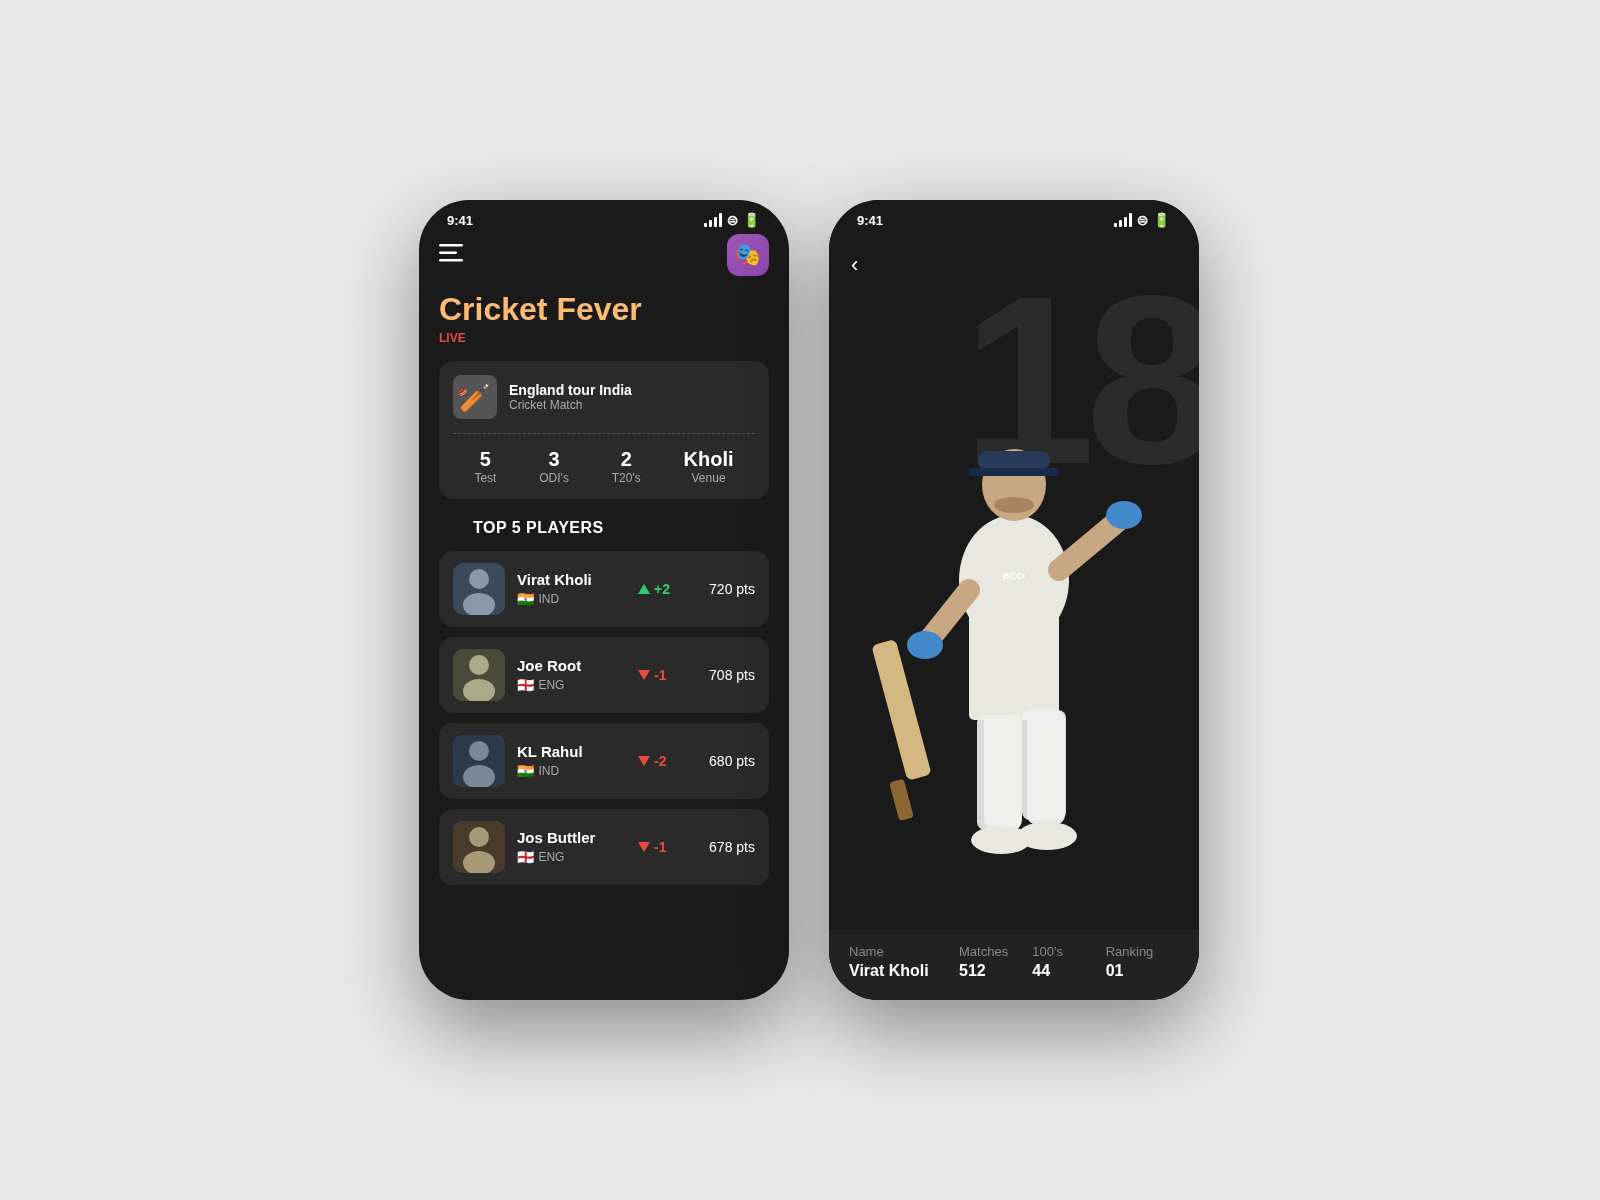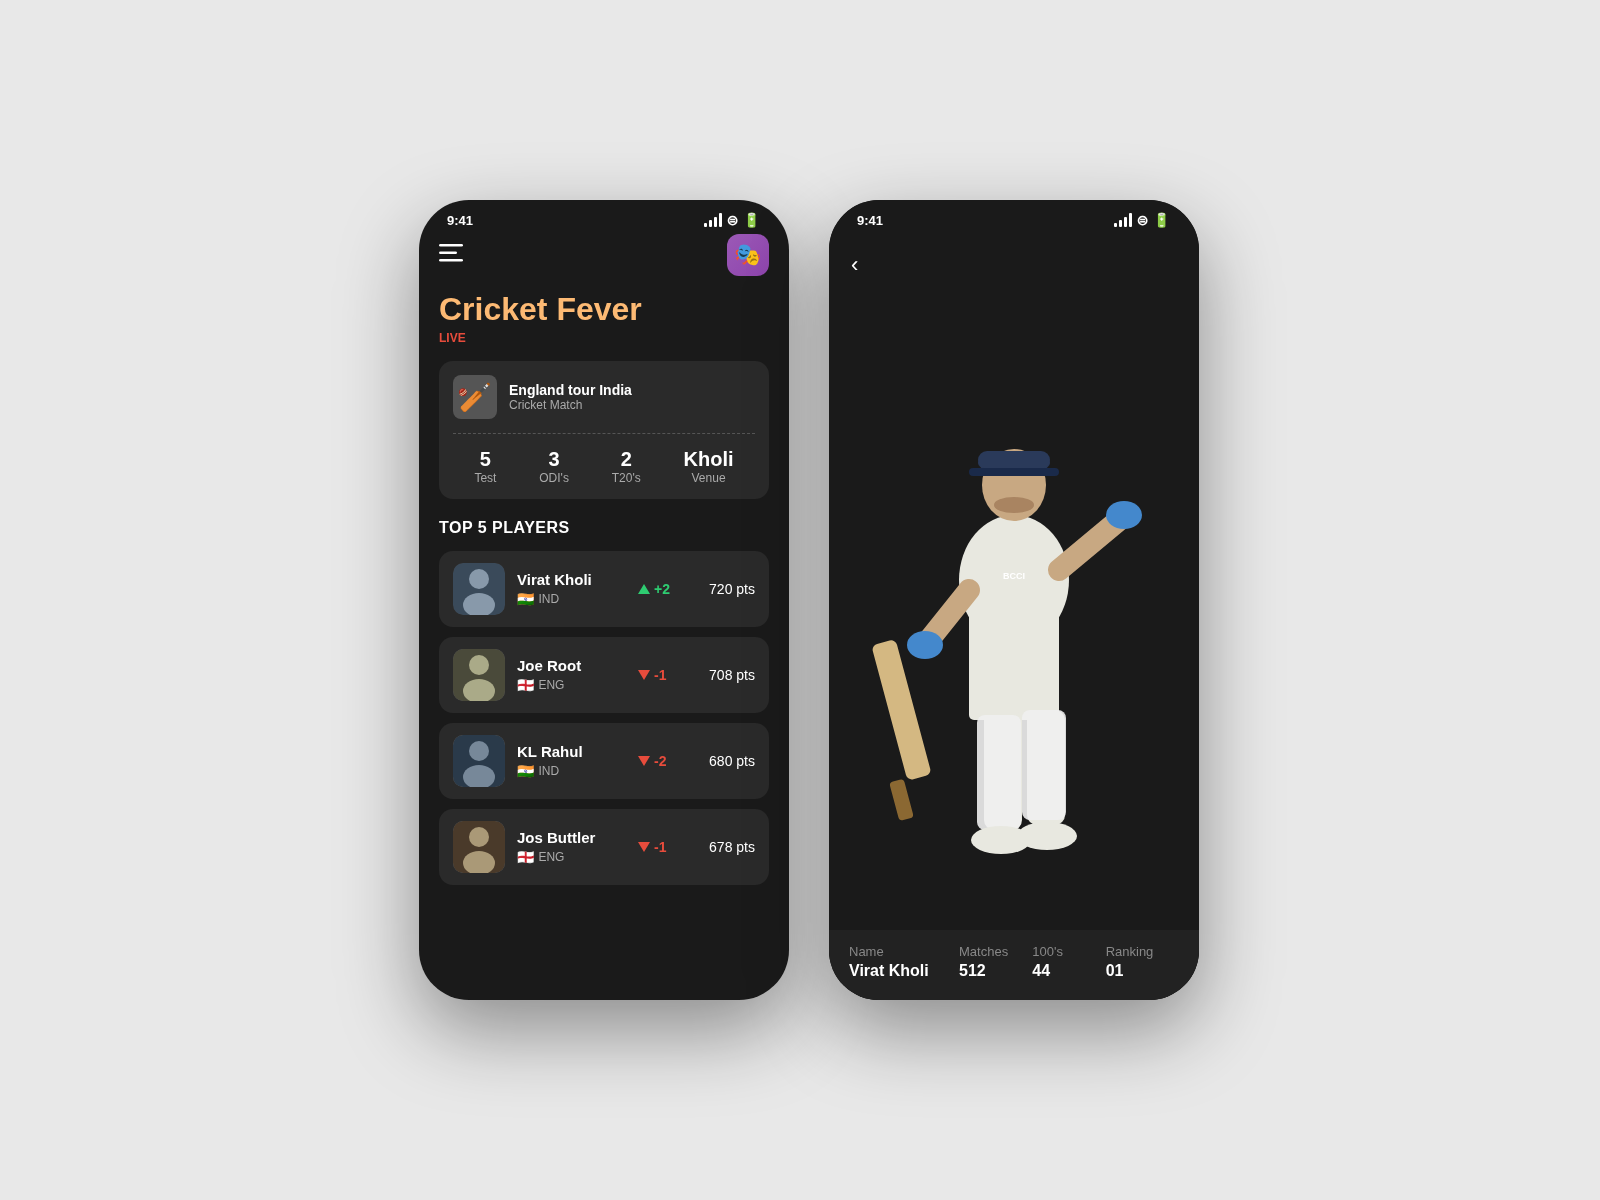--- a/index.html
+++ b/index.html
@@ -143,20 +143,21 @@
       color: #aaa;
       font-size: 12px;
     }
     
     .section-title {
       color: #fff;
       font-size: 16px;
       font-weight: 700;
       margin-bottom: 14px;
       letter-spacing: 0.5px;
+      margin-left: 34px;
     }
     
     .player-card {
       background: #2a2a2a;
       border-radius: 14px;
       padding: 12px 14px;
       display: flex;
       align-items: center;
       gap: 12px;
       margin-bottom: 10px;
@@ -498,20 +499,21 @@
             <div class="signal-bar" style="height:10px"></div>
             <div class="signal-bar" style="height:14px"></div>
           </div>
           <span class="wifi-icon">⊜</span>
           <span class="battery-icon">🔋</span>
         </div>
       </div>
 
       <div class="back-btn">‹</div>
 
+      <div class="big-number">18</div>
 
       <div class="player-image-container">
         <svg viewBox="0 0 370 680" width="370" height="680" xmlns="http://www.w3.org/2000/svg">
 
           <ellipse cx="185" cy="260" rx="55" ry="65" fill="#e8e8e0"></ellipse>
 
           <ellipse cx="185" cy="165" rx="32" ry="36" fill="#c8a882"></ellipse>
 
           <ellipse cx="185" cy="143" rx="36" ry="12" fill="#2a3a5a"></ellipse>
           <rect x="149" y="131" width="72" height="18" rx="9" fill="#2a3a5a"></rect>

